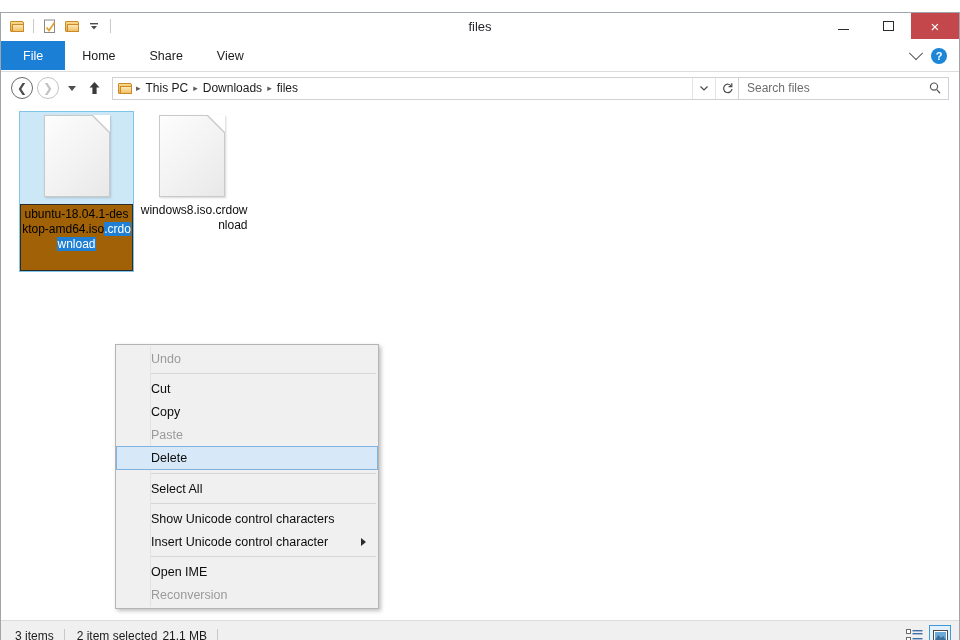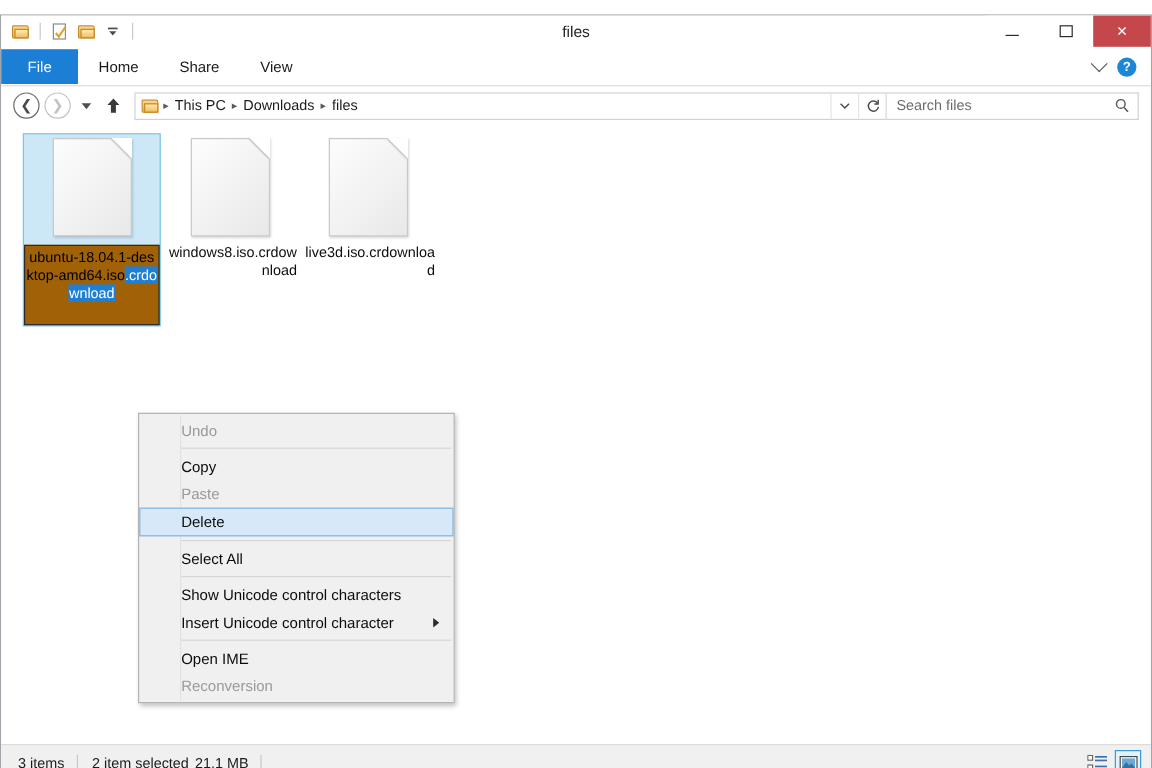--- a/index.html
+++ b/index.html
@@ -574,35 +574,31 @@
       </div>
 
       <div class="tile">
         <div class="doc-icon">
           <div class="page"></div>
           <div class="fold"></div>
         </div>
         <div class="tile-label">windows8.iso.crdownload</div>
       </div>
 
-      <div class="tile">
-        <div class="doc-icon">
-          <div class="page"></div>
-          <div class="fold"></div>
-        </div>
-        <div class="tile-label">live3d.iso.crdownload</div>
-      </div>
 
     </div>
 
     <div class="ctxmenu">
       <div class="mi disabled">
           <span>Undo</span>
         </div>
       <div class="mi-sep"></div>
+      <div class="mi">
+          <span>Cut</span>
+        </div>
       <div class="mi">
           <span>Copy</span>
         </div>
       <div class="mi disabled">
           <span>Paste</span>
         </div>
       <div class="mi highlight">
           <span>Delete</span>
         </div>
       <div class="mi-sep"></div>

